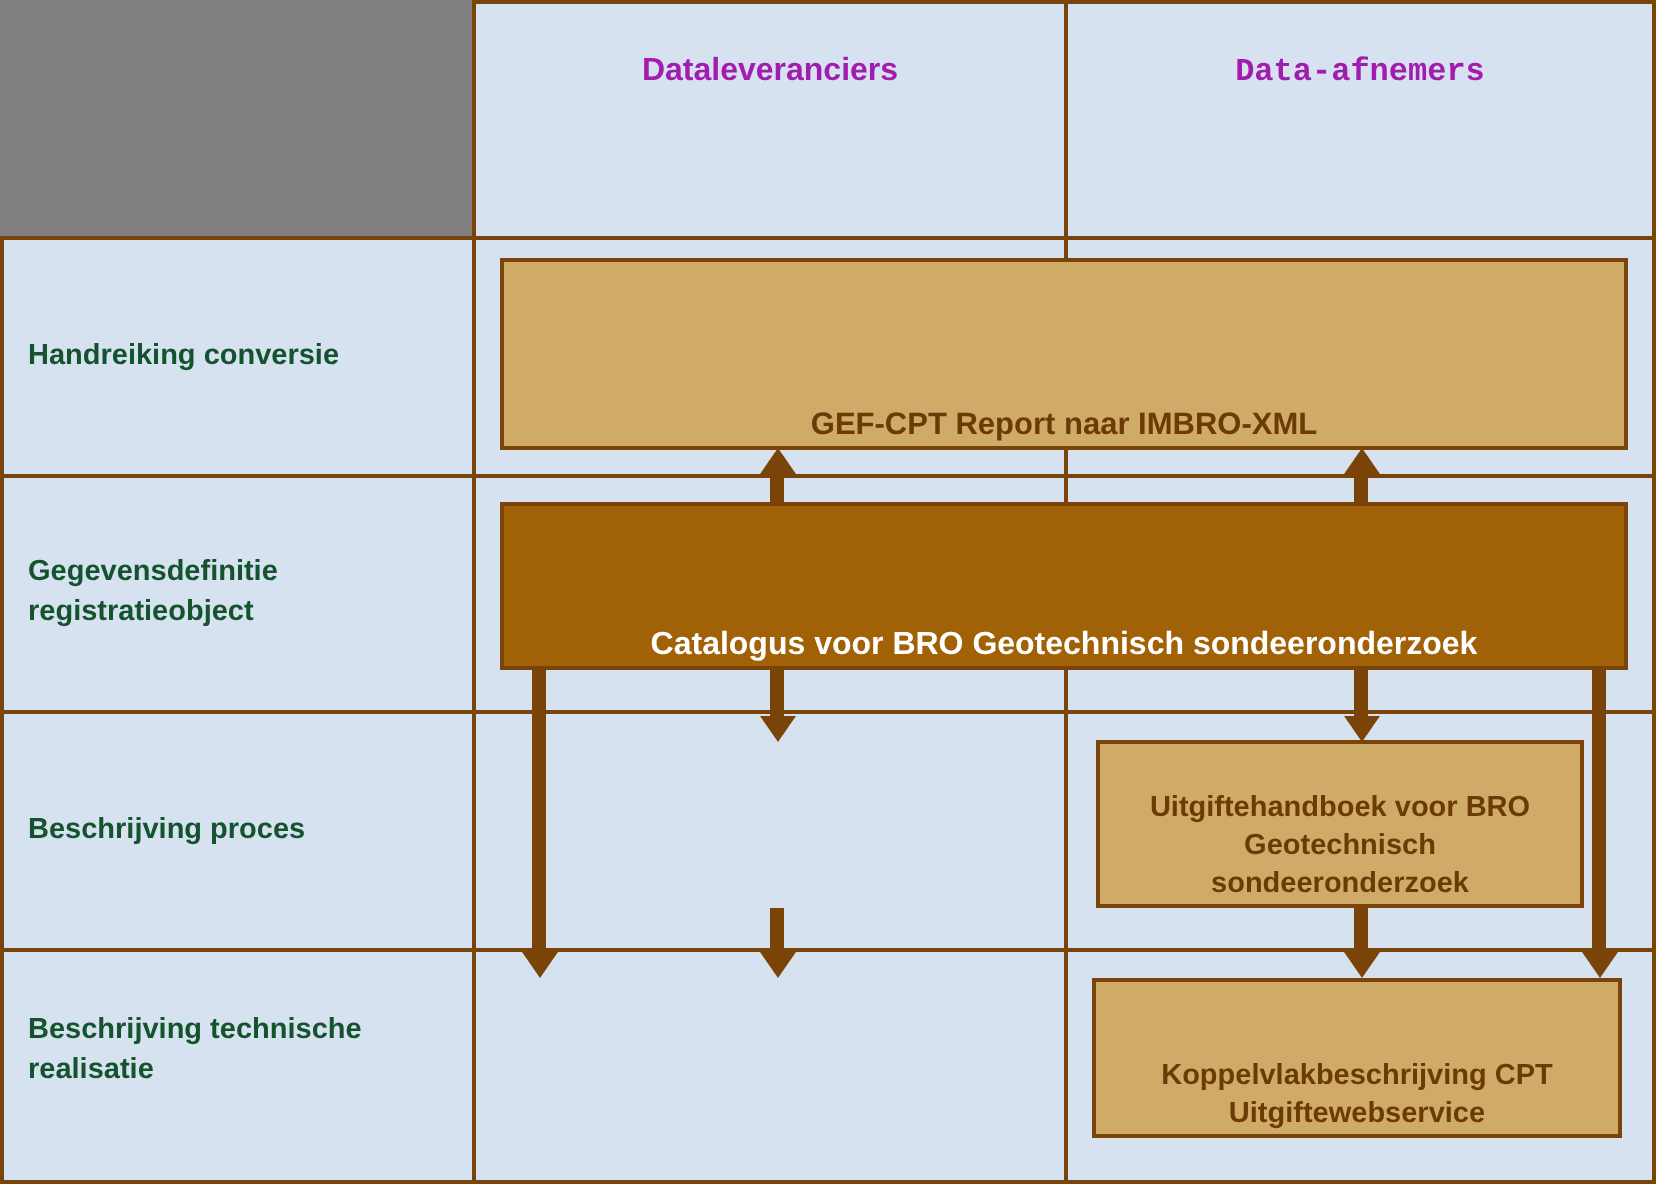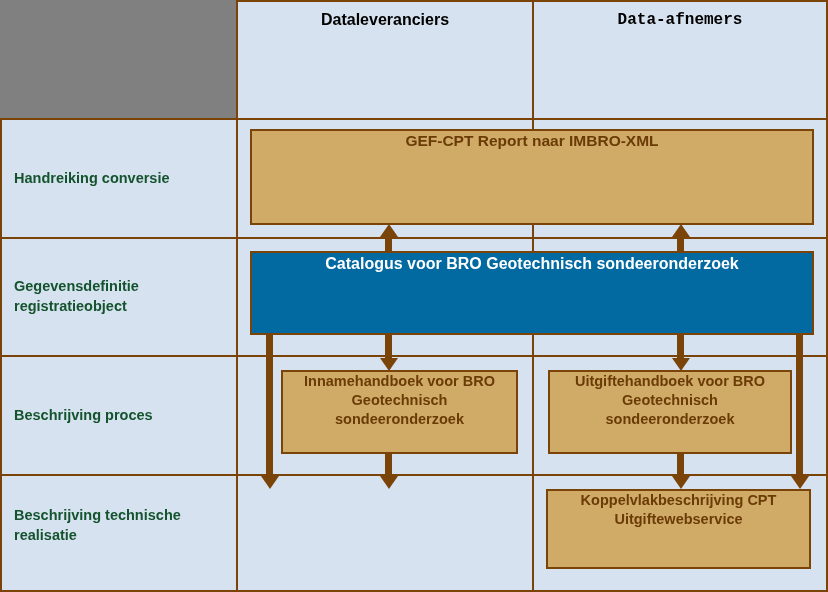--- a/index.html
+++ b/index.html
@@ -21,56 +21,56 @@
   .hline{height:2px;}
 
   
   .corner{
     position:absolute;left:0;top:0;width:236px;height:118px;
     background:#808080;
   }
 
   
   .colhead{
-    position:absolute;top:1px;height:118px;
+    position:absolute;top:17px;height:118px;
     display:flex;align-items:flex-start;justify-content:center;
     padding-top:10px;
     box-sizing:border-box;
-    color:#000000;
+    color:#a21caf;
     font-weight:bold;font-size:16px;
     letter-spacing:0px;
   }
 
   
   .rowlabel{
     position:absolute;left:0;width:236px;
     display:flex;align-items:center;
     box-sizing:border-box;
     padding-left:14px;padding-right:6px;
     color:#14532d;
     font-weight:bold;font-size:14.5px;
     line-height:1.35;
   }
 
   
   .box{
     position:absolute;
     box-sizing:border-box;
-    display:flex;align-items:flex-start;justify-content:center;
+    display:flex;align-items:flex-end;justify-content:center;
     text-align:center;
     border:2px solid #7a4408;
     line-height:1.32;
   }
   .box.tan{
     background:#d0ab68;
     color:#6b3b06;
     font-weight:bold;
   }
   .box.dark{
-    background:#0369a1;
+    background:#a16207;
     color:#ffffff;
     font-weight:bold;
   }
   .box .txt{display:block;padding:0 8px;}
 
   
   .conn{position:absolute;background:#7a4408;width:7px;}
   .arrowhead{
     position:absolute;width:0;height:0;
   }
@@ -149,23 +149,20 @@
   </div>
 
   <div class="box tan" style="left:250px;top:129px;width:564px;height:96px;font-size:15.5px;">
     <span class="txt">GEF-CPT Report naar IMBRO-XML</span>
   </div>
 
   <div class="box dark" style="left:250px;top:251px;width:564px;height:84px;font-size:16px;">
     <span class="txt">Catalogus voor BRO Geotechnisch sondeeronderzoek</span>
   </div>
 
-  <div class="box tan" style="left:281px;top:370px;width:237px;height:84px;font-size:14.5px;">
-    <span class="txt">Innamehandboek voor BRO Geotechnisch sondeeronderzoek</span>
-  </div>
 
   <div class="box tan" style="left:548px;top:370px;width:244px;height:84px;font-size:14.5px;">
     <span class="txt">Uitgiftehandboek voor BRO Geotechnisch sondeeronderzoek</span>
   </div>
 
 
   <div class="box tan" style="left:546px;top:489px;width:265px;height:80px;font-size:14.5px;">
     <span class="txt">Koppelvlakbeschrijving CPT Uitgiftewebservice</span>
   </div>
 

